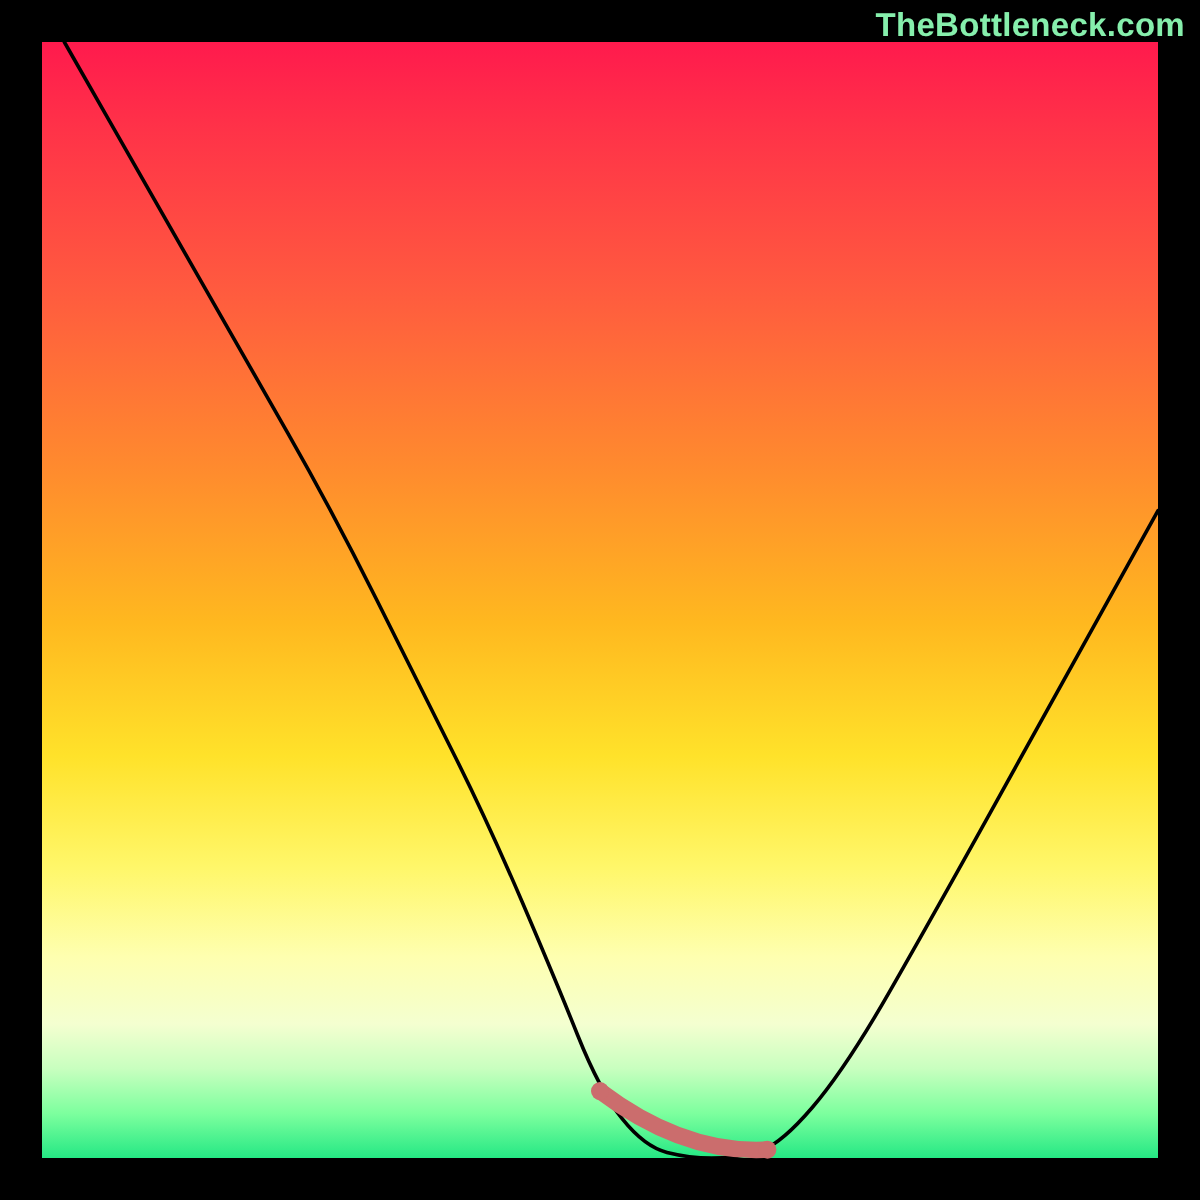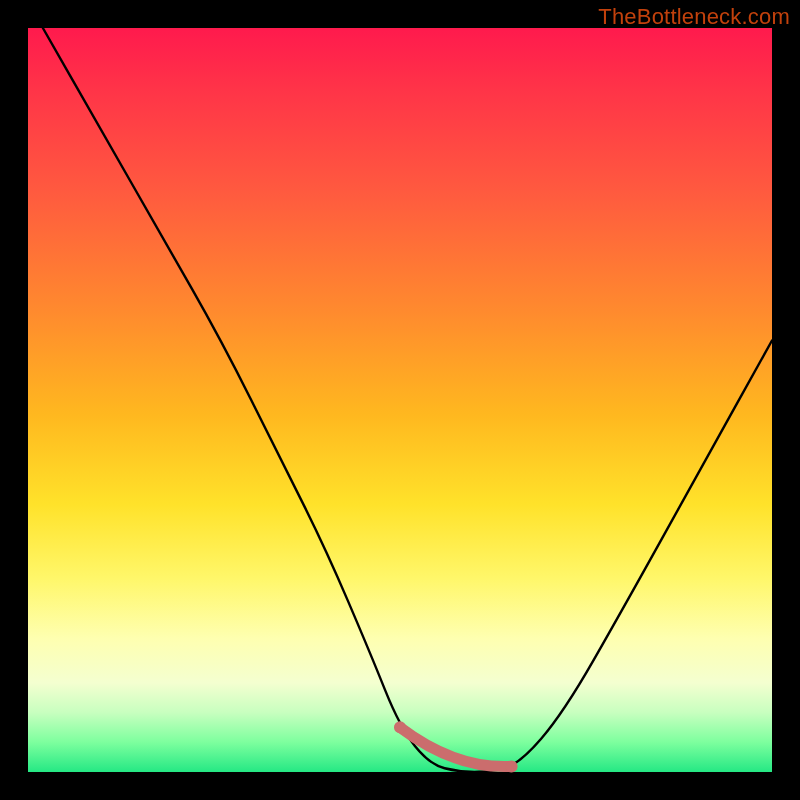--- a/index.html
+++ b/index.html
@@ -14,23 +14,23 @@
   .frame {
     position: relative;
     width: 800px;
     height: 800px;
     background: #000;
   }
   .watermark {
     position: absolute;
     top: 4px;
     right: 10px;
-    color: #c2410c;
+    color: #86efac;
     font-size: 22px;
-    font-weight: 400;
+    font-weight: 700;
     letter-spacing: 0.2px;
     user-select: none;
   }
   .plot-area {
     position: absolute;
     left: 28px;
     top: 28px;
     width: 744px;
     height: 744px;
     

